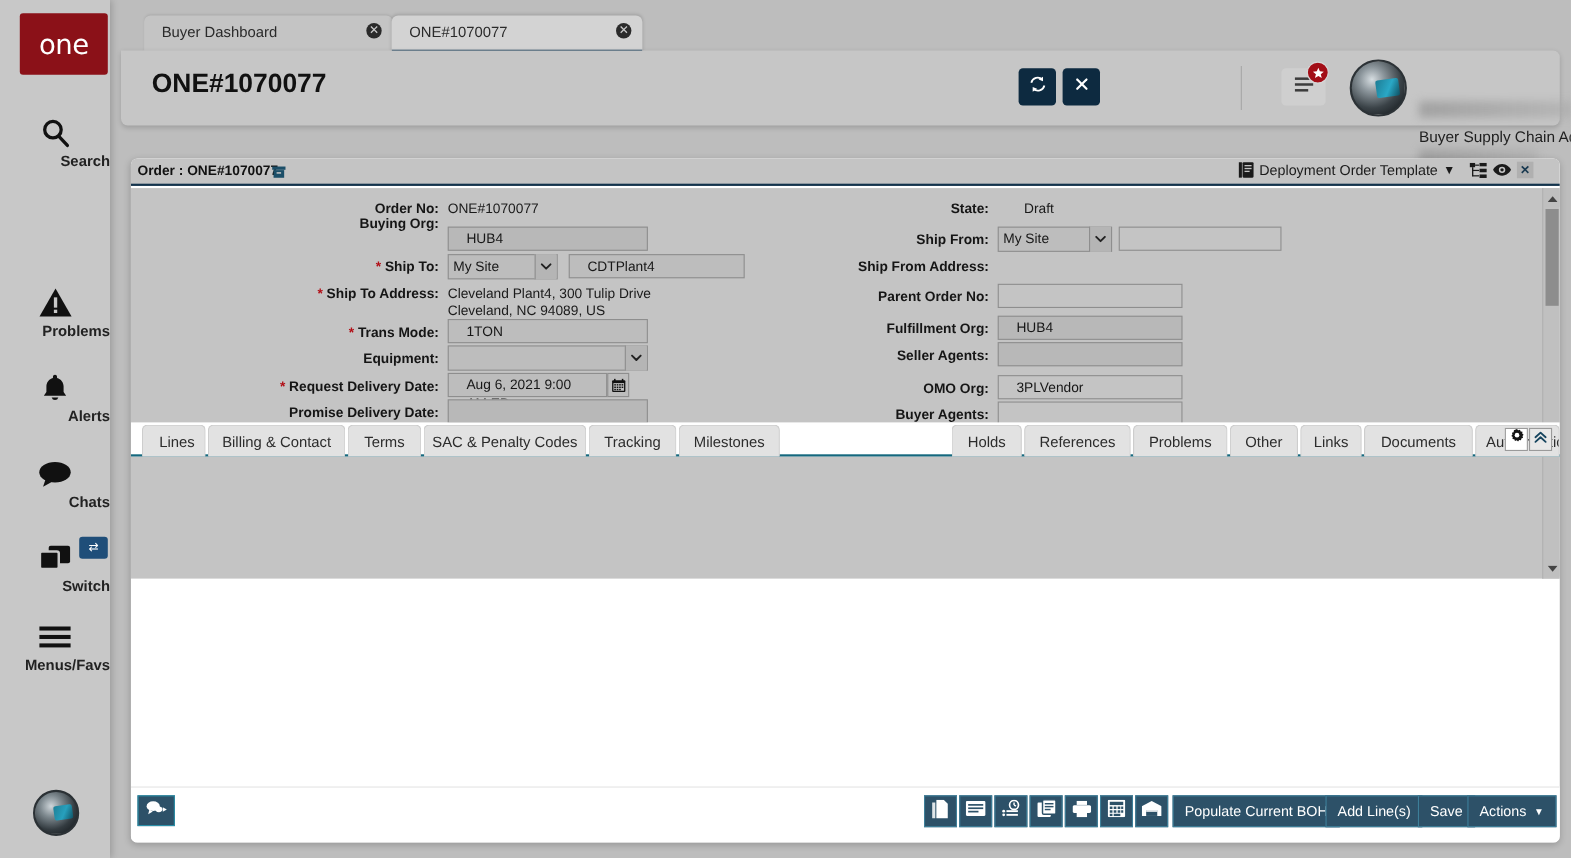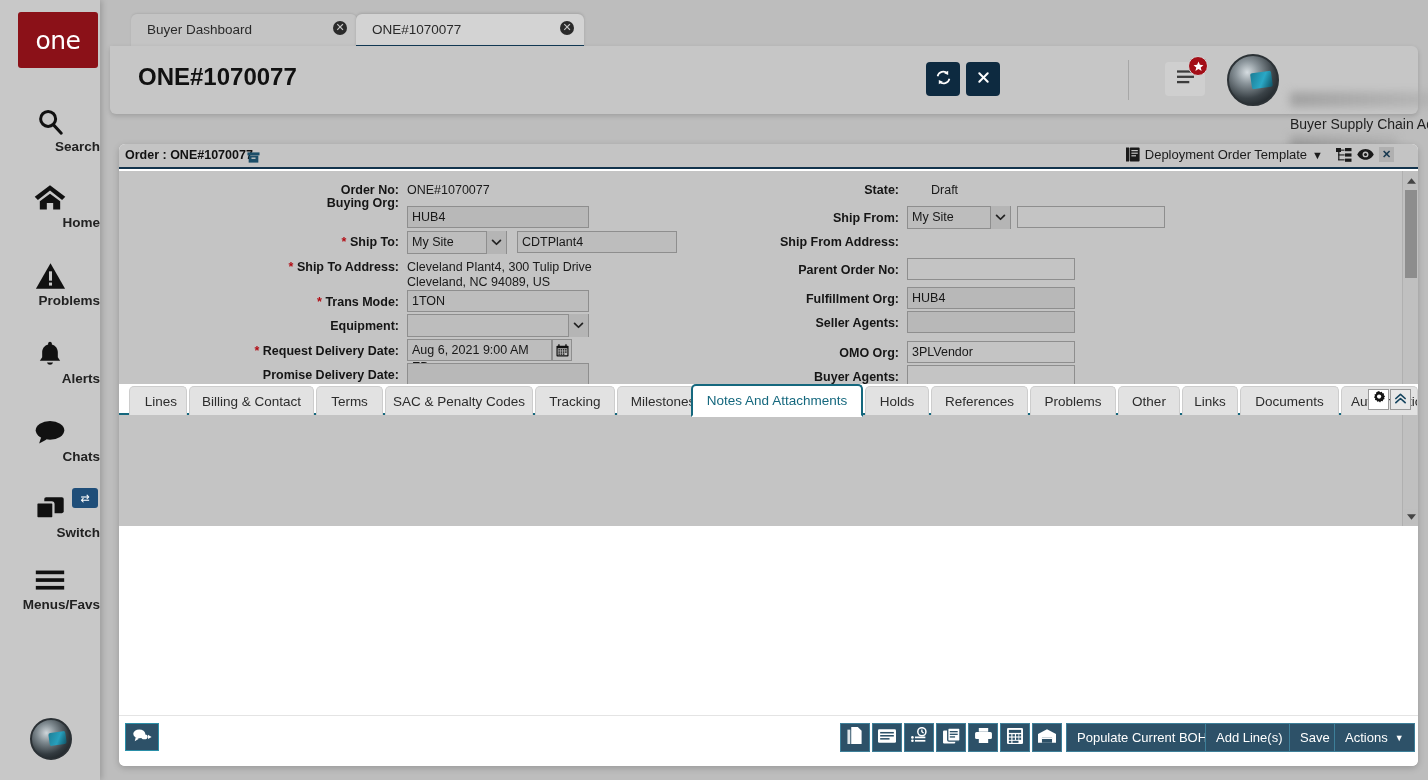--- a/index.html
+++ b/index.html
@@ -191,21 +191,21 @@
   }
   .fld { position:absolute; font-size: 12.5px; color:#151515; }
   .lbl { text-align:right; font-weight:bold; white-space:nowrap; }
   .req { color:#b20d15; font-weight:bold; }
   .val { color:#1a1a1a; }
   .inp {
     position:absolute; height: 22px;
     border: 1px solid #8e8e8e;
     background:#bdbdbd;
     font-size: 12.5px; color:#171717;
-    padding: 2px 4px; line-height:17px;
+    padding: 2px 16px; line-height:17px;
     font-family:"Liberation Sans", sans-serif;
   }
   .inp.white { background: #c4c4c4; }
   .inp.readonly { background: #b8b8b8; border-color:#8e8e8e; }
   .sel {
     position:absolute; height:23px;
     border:1px solid #8e8e8e; background:#bdbdbd;
     font-size:12.5px; color:#171717; padding:2px 22px 2px 4px;
     line-height:17px;
   }
@@ -321,29 +321,20 @@
     <div class="navitem" style="top:104px;">
       <span class="ico">
         <svg width="30" height="30" viewBox="0 0 24 24" fill="none" stroke="#111" stroke-width="2.4">
           <circle cx="10.5" cy="9.5" r="6"></circle>
             <line x1="15" y1="14.5" x2="21" y2="21" stroke-linecap="round"></line>
         </svg>
       </span>
       <span class="lbl">Search</span>
     </div>
 
-    <div class="navitem" style="top:180px;">
-      <span class="ico">
-        <svg width="34" height="28" viewBox="0 0 26 22" fill="#111">
-          <path d="M13 1 L25 10 L22.5 12.5 L13 5.2 L3.5 12.5 L1 10 Z"></path>
-          <path d="M13 7.6 L21 13.6 V20 H15.5 V15 H10.5 V20 H5 V13.6 Z"></path>
-        </svg>
-      </span>
-      <span class="lbl">Home</span>
-    </div>
 
     <div class="navitem" style="top:258px;">
       <span class="ico">
         <svg width="31" height="28" viewBox="0 0 26 24" fill="#111">
           <path d="M13 1 L25.5 23 H0.5 Z"></path>
           <rect x="11.7" y="8" width="2.6" height="8" fill="#c8c8c8"></rect>
           <rect x="11.7" y="17.6" width="2.6" height="2.6" fill="#c8c8c8"></rect>
         </svg>
       </span>
       <span class="lbl">Problems</span>
@@ -632,23 +623,20 @@
         </div>
       <div class="ftab" style="left:266px; width:148px;">
         <span>SAC &amp; Penalty Codes</span>
         </div>
       <div class="ftab" style="left:416px; width:80px;">
         <span>Tracking</span>
         </div>
       <div class="ftab" style="left:498px; width:92px;">
         <span>Milestones</span>
         </div>
-      <div class="ftab active" style="left:572px; width:172px;">
-        <span>Notes And Attachments</span>
-        </div>
       <div class="ftab" style="left:746px; width:64px;">
         <span>Holds</span>
         </div>
       <div class="ftab" style="left:812px; width:97px;">
         <span>References</span>
         </div>
       <div class="ftab" style="left:911px; width:86px;">
         <span>Problems</span>
         </div>
       <div class="ftab" style="left:999px; width:62px;">

